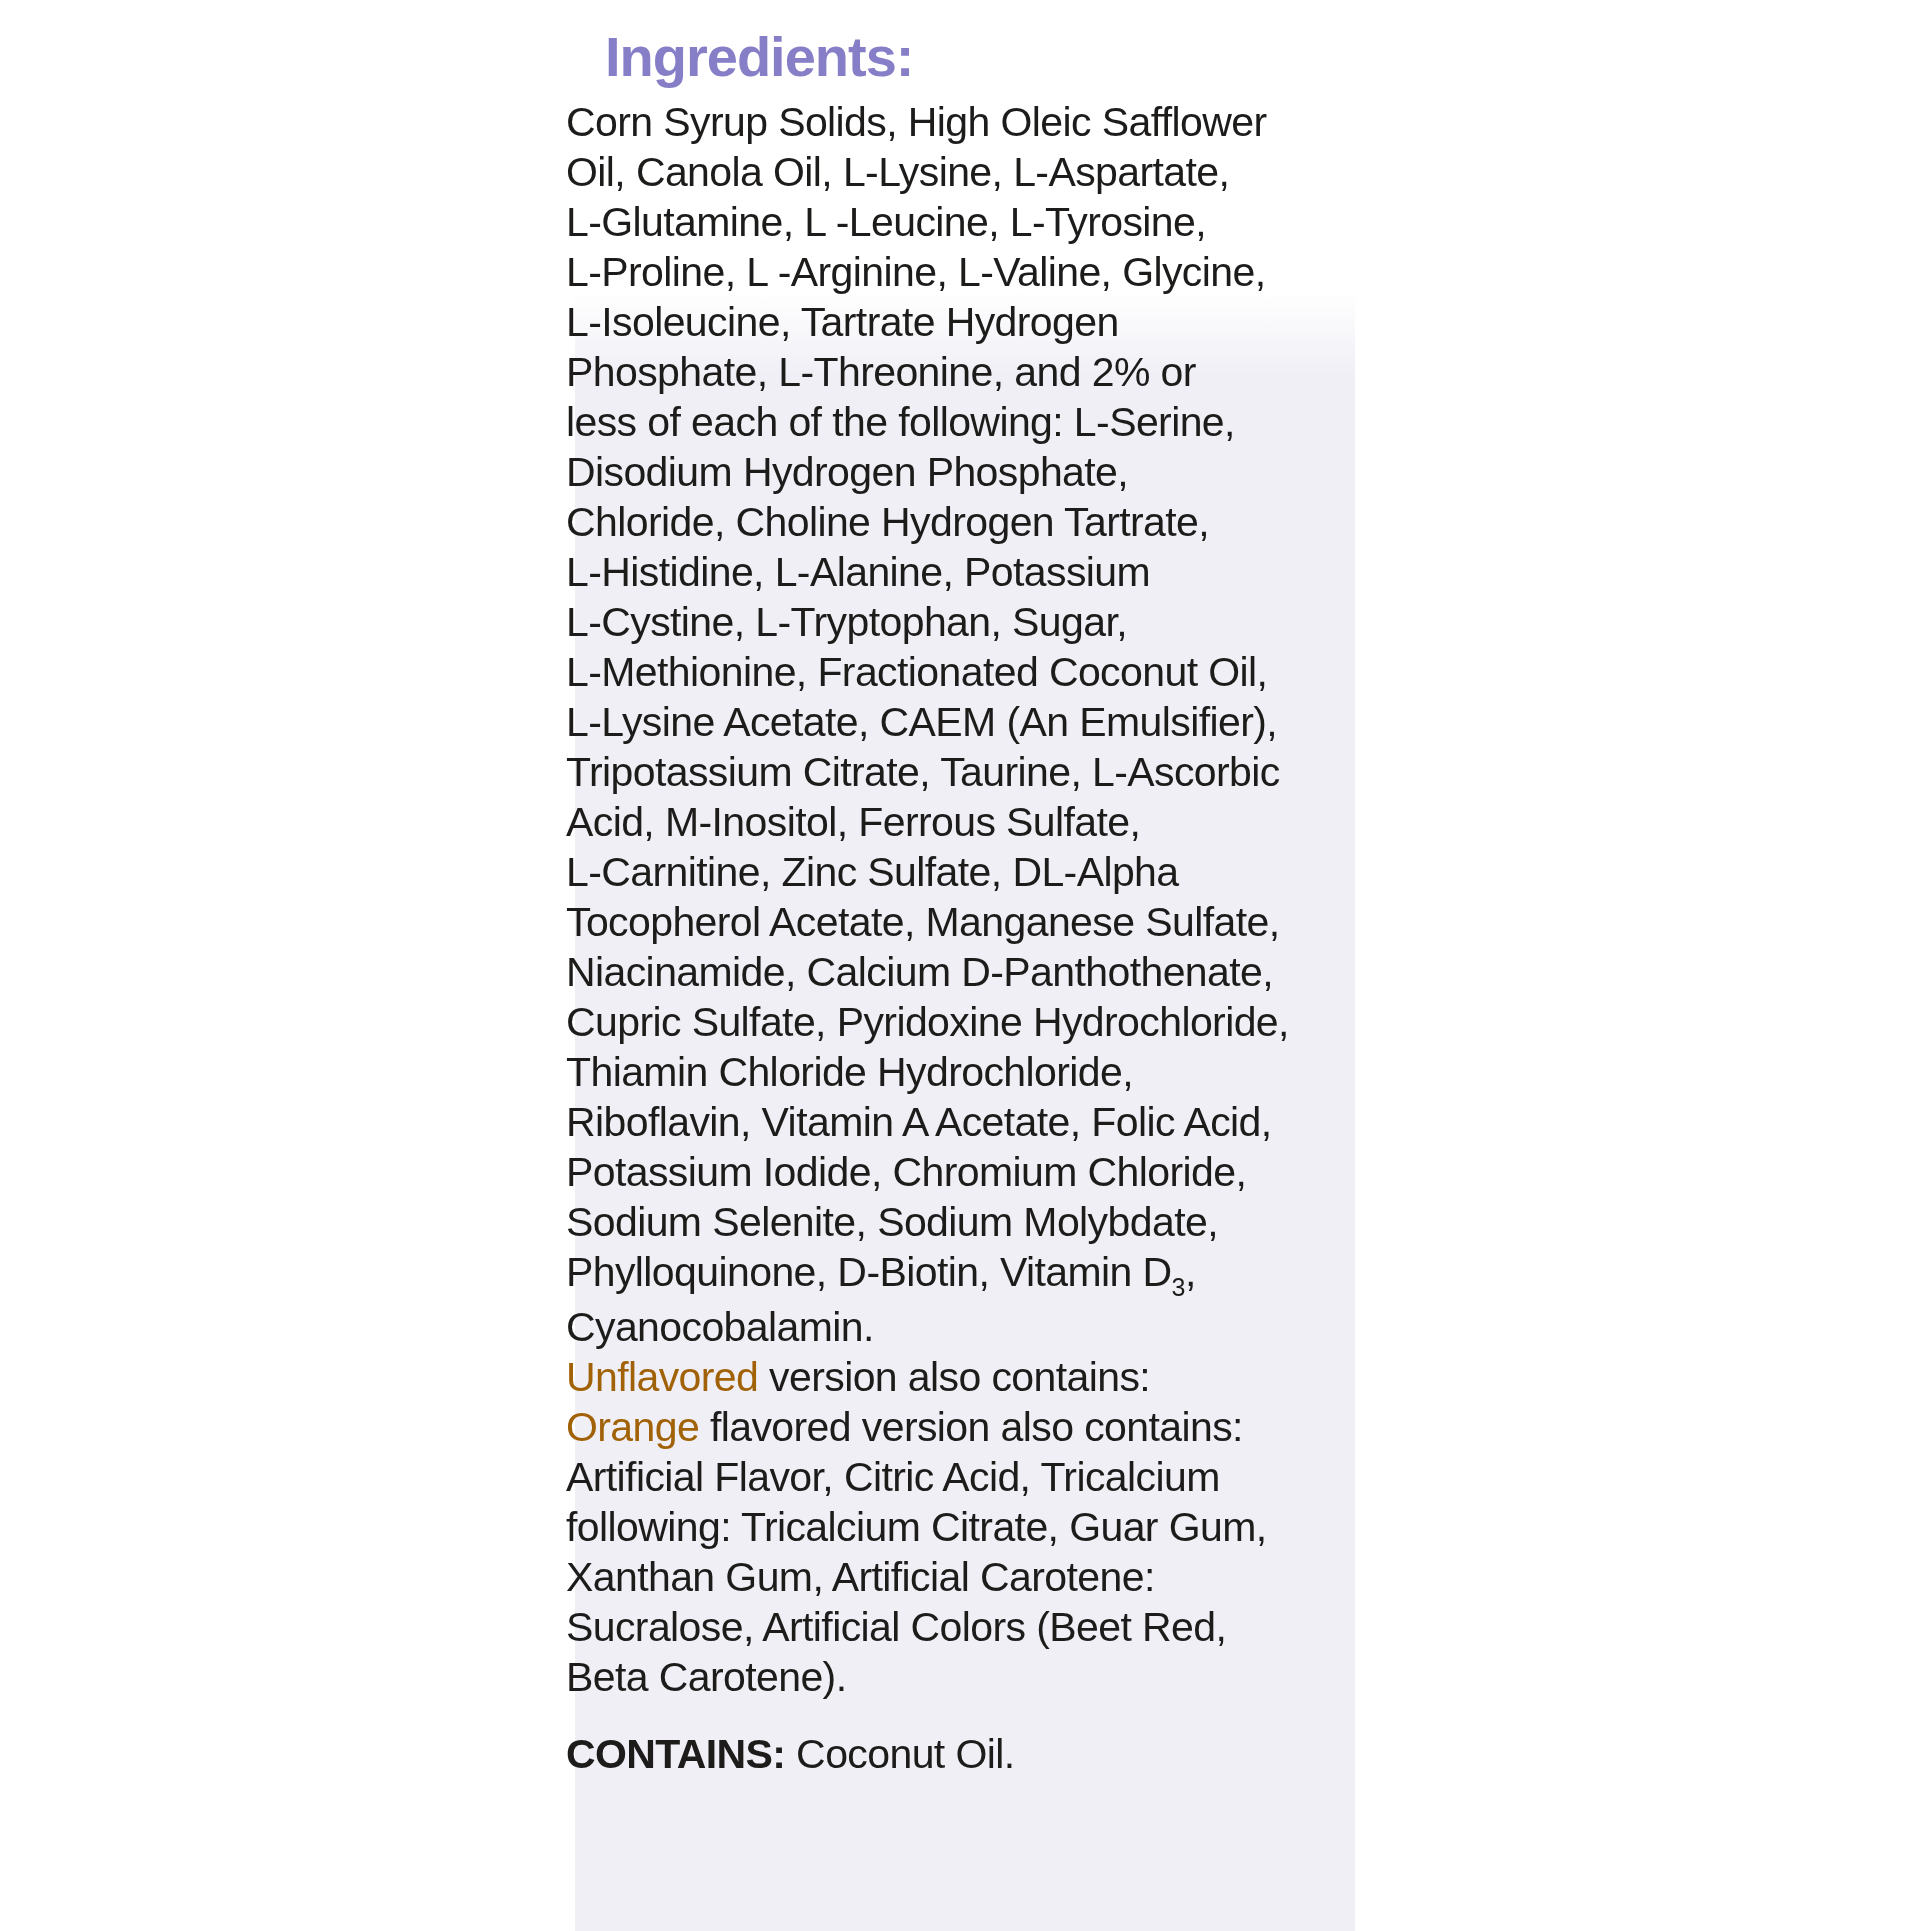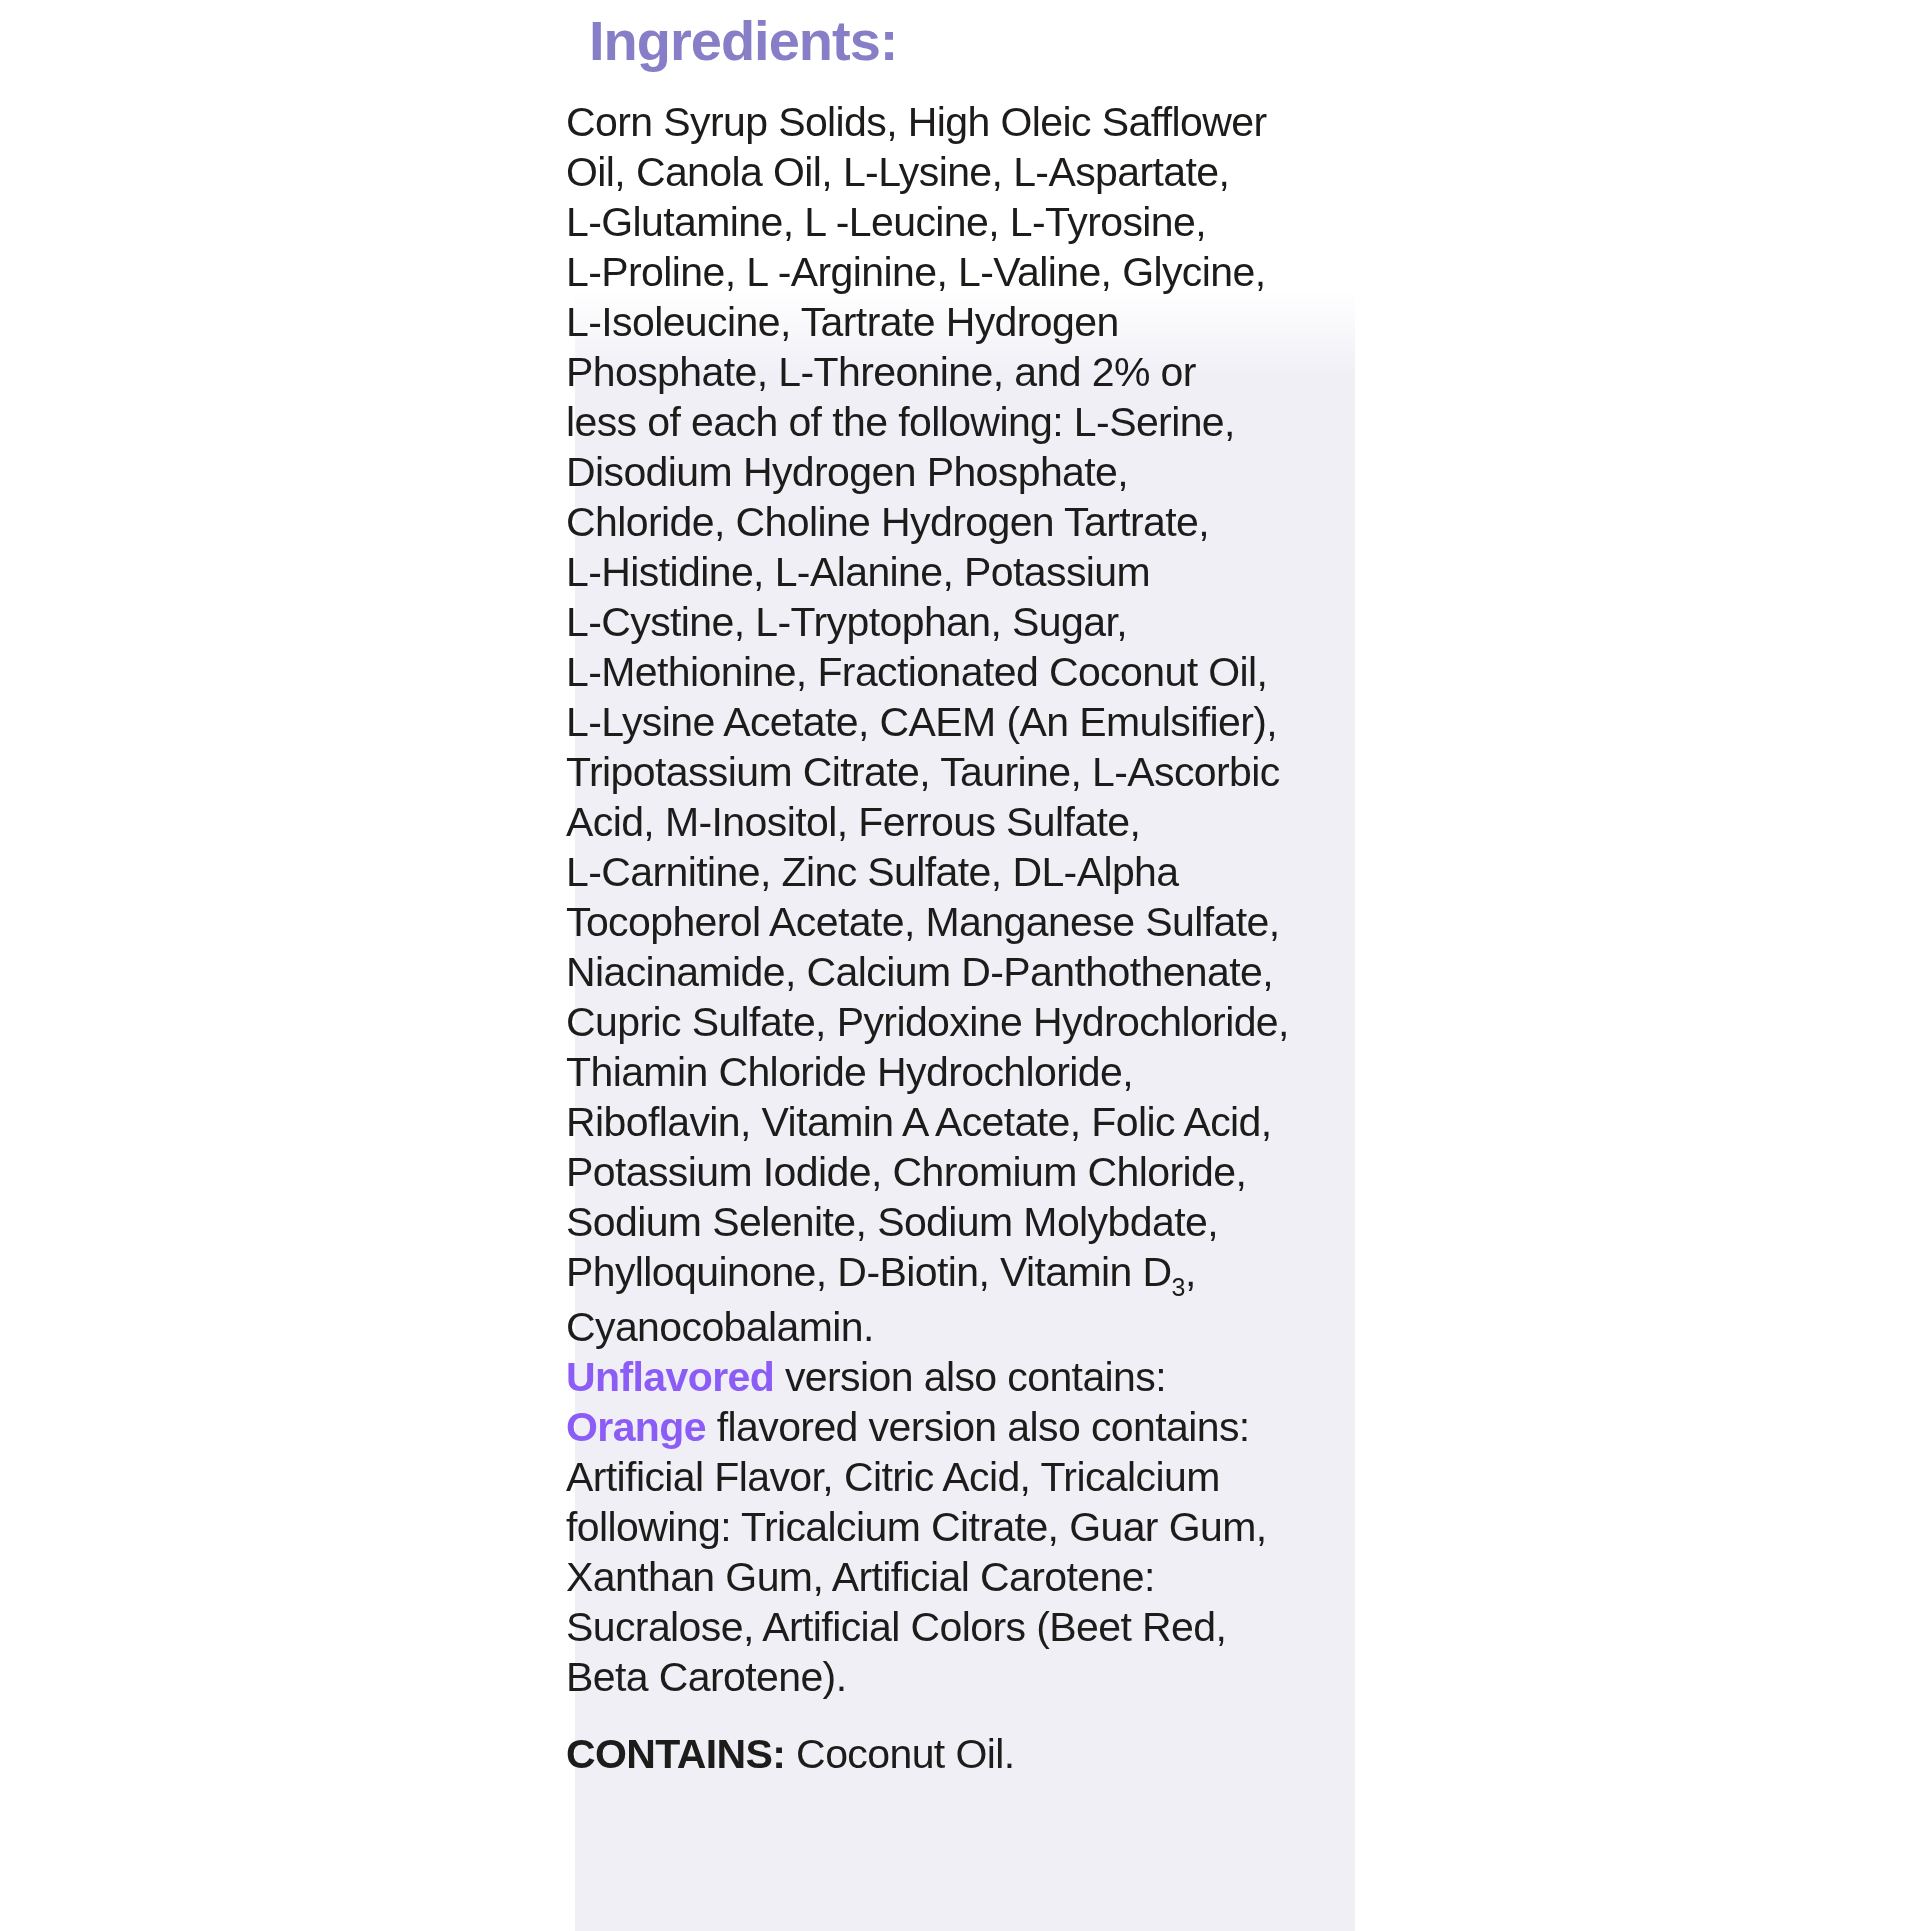--- a/index.html
+++ b/index.html
@@ -16,38 +16,38 @@
     width:780px; height:1641px;
     background:linear-gradient(180deg, rgba(240,239,246,0) 0px, rgba(240,239,246,1) 87px, #f0eff6 100%);
   }
   .page-title {
     position:absolute;
     left:589px; top:7.7px;
     font-size:56px;
     font-weight:bold;
     letter-spacing:-1px;
     color:#867ec6;
-    margin:0;
+    margin:16px;
   }
   .text-block {
     position:absolute;
     left:566px; top:97px;
     width:784px;
     font-size:41px;
     line-height:50px;
     letter-spacing:-0.6px;
     color:#1d1c1b;
   }
   .line { white-space:nowrap; }
   .line sub {
     font-size:25px;
     vertical-align:baseline;
     position:relative; top:9.7px;
   }
-  .lead-blue { font-weight:bold; color:#8b5cf6; }
+  .lead-blue { font-weight:normal; color:#a16207; }
   .lead-bold { font-weight:bold; color:#1d1c1b;text-align:center; }
   .gap-spacer { height:27px; }
 </style>
 </head>
 <body>
 
 <div class="tint-panel"></div>
 
 <h1 class="page-title">Ingredients:</h1>
 

